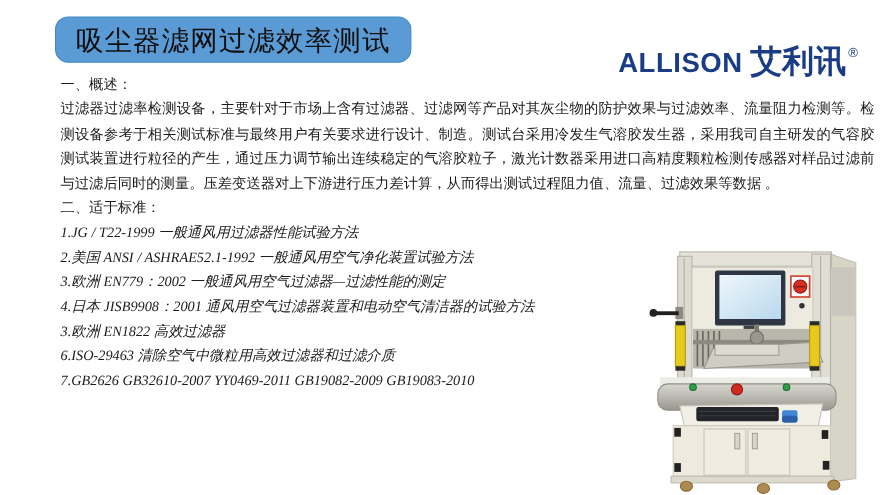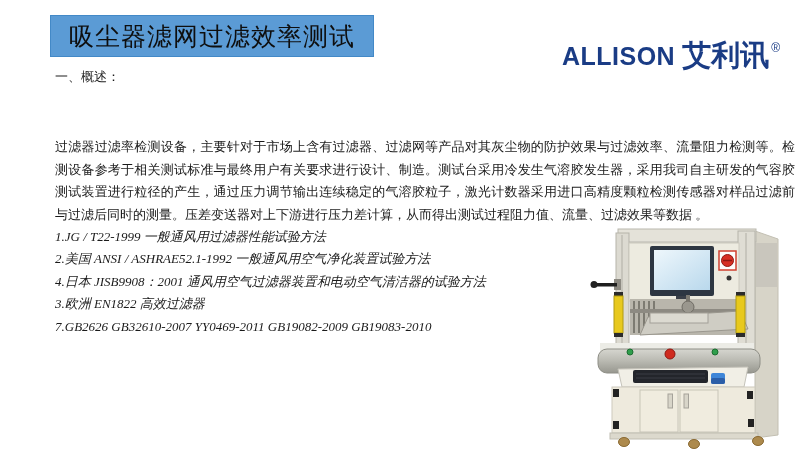--- a/index.html
+++ b/index.html
@@ -3,37 +3,37 @@
 <meta charset="utf-8">
 <style>
   html,body{margin:0;padding:0;}
   body{
     width:800px;height:450px;position:relative;overflow:hidden;
     background:#ffffff;color:#1a1a1a;
     font-family:"Liberation Serif","DejaVu Serif",serif;
   }
   .banner{
     position:absolute;left:50px;top:15px;width:322px;height:40px;
-    background:#5b9bd5;border:1px solid #4389c7;border-radius:0;
+    background:#5b9bd5;border:1px solid #4389c7;border-radius:12px;
     display:flex;align-items:center;justify-content:center;
     font-size:25px;color:#0e0e0e;letter-spacing:1px;
   }
   .logo{
     position:absolute;right:20px;top:36px;
     font-family:"Liberation Sans","DejaVu Sans",sans-serif;
     color:#1a3c85;display:flex;align-items:baseline;font-weight:bold;
   }
   .logo-latin{font-size:25px;letter-spacing:.5px;}
   .logo-cjk{font-size:29px;margin-left:7px;}
   .logo-reg{font-size:12px;font-weight:normal;position:relative;top:-13px;margin-left:2px;}
   .content{
     position:absolute;left:55px;top:66px;width:740px;
     font-size:13px;line-height:22.4px;
   }
-  .para{text-align:justify;text-justify:inter-ideograph;margin-top:48px;}
+  .para{text-align:justify;text-justify:inter-ideograph;}
   .standards{width:556px;}
   .std-item{text-align:left;font-style:italic;}
   .machine{
     position:absolute;left:588px;top:221px;width:208px;height:228px;
   }
 </style>
 </head>
 <body>
 
 <div class="banner">
@@ -43,24 +43,27 @@
 <div class="logo">
   <span class="logo-latin">ALLISON</span>
   <span class="logo-cjk">艾利讯</span>
   <span class="logo-reg">®</span>
 </div>
 
 <div class="content">
   <div>一、概述：</div>
   <div class="para">过滤器过滤率检测设备，主要针对于市场上含有过滤器、过滤网等产品对其灰尘物的防护效果与过滤效率、流量阻力检测等。检测设备参考于相关测试标准与最终用户有关要求进行设计、制造。测试台采用冷发生气溶胶发生器，采用我司自主研发的气容胶测试装置进行粒径的产生，通过压力调节输出连续稳定的气溶胶粒子，激光计数器采用进口高精度颗粒检测传感器对样品过滤前与过滤后同时的测量。压差变送器对上下游进行压力差计算，从而得出测试过程阻力值、流量、过滤效果等数据 。</div>
   <div class="standards">
+    <div>二、适于标准：</div>
     <div class="std-item">1.JG / T22-1999 一般通风用过滤器性能试验方法</div>
     <div class="std-item">2.美国 ANSI / ASHRAE52.1-1992 一般通风用空气净化装置试验方法</div>
+    <div class="std-item">3.欧洲 EN779：2002 一般通风用空气过滤器—过滤性能的测定</div>
     <div class="std-item">4.日本 JISB9908：2001 通风用空气过滤器装置和电动空气清洁器的试验方法</div>
     <div class="std-item">3.欧洲 EN1822 高效过滤器</div>
+    <div class="std-item">6.ISO-29463 清除空气中微粒用高效过滤器和过滤介质</div>
     <div class="std-item">7.GB2626 GB32610-2007 YY0469-2011 GB19082-2009 GB19083-2010</div>
   </div>
 </div>
 
 <svg class="machine" viewBox="0 0 208 228" xmlns="http://www.w3.org/2000/svg">
   <defs>
     <linearGradient id="screenGrad" x1="0" y1="0" x2="1" y2="1">
       <stop offset="0" stop-color="#eef7fc"></stop>
       <stop offset="1" stop-color="#b9d8ec"></stop>
     </linearGradient>

